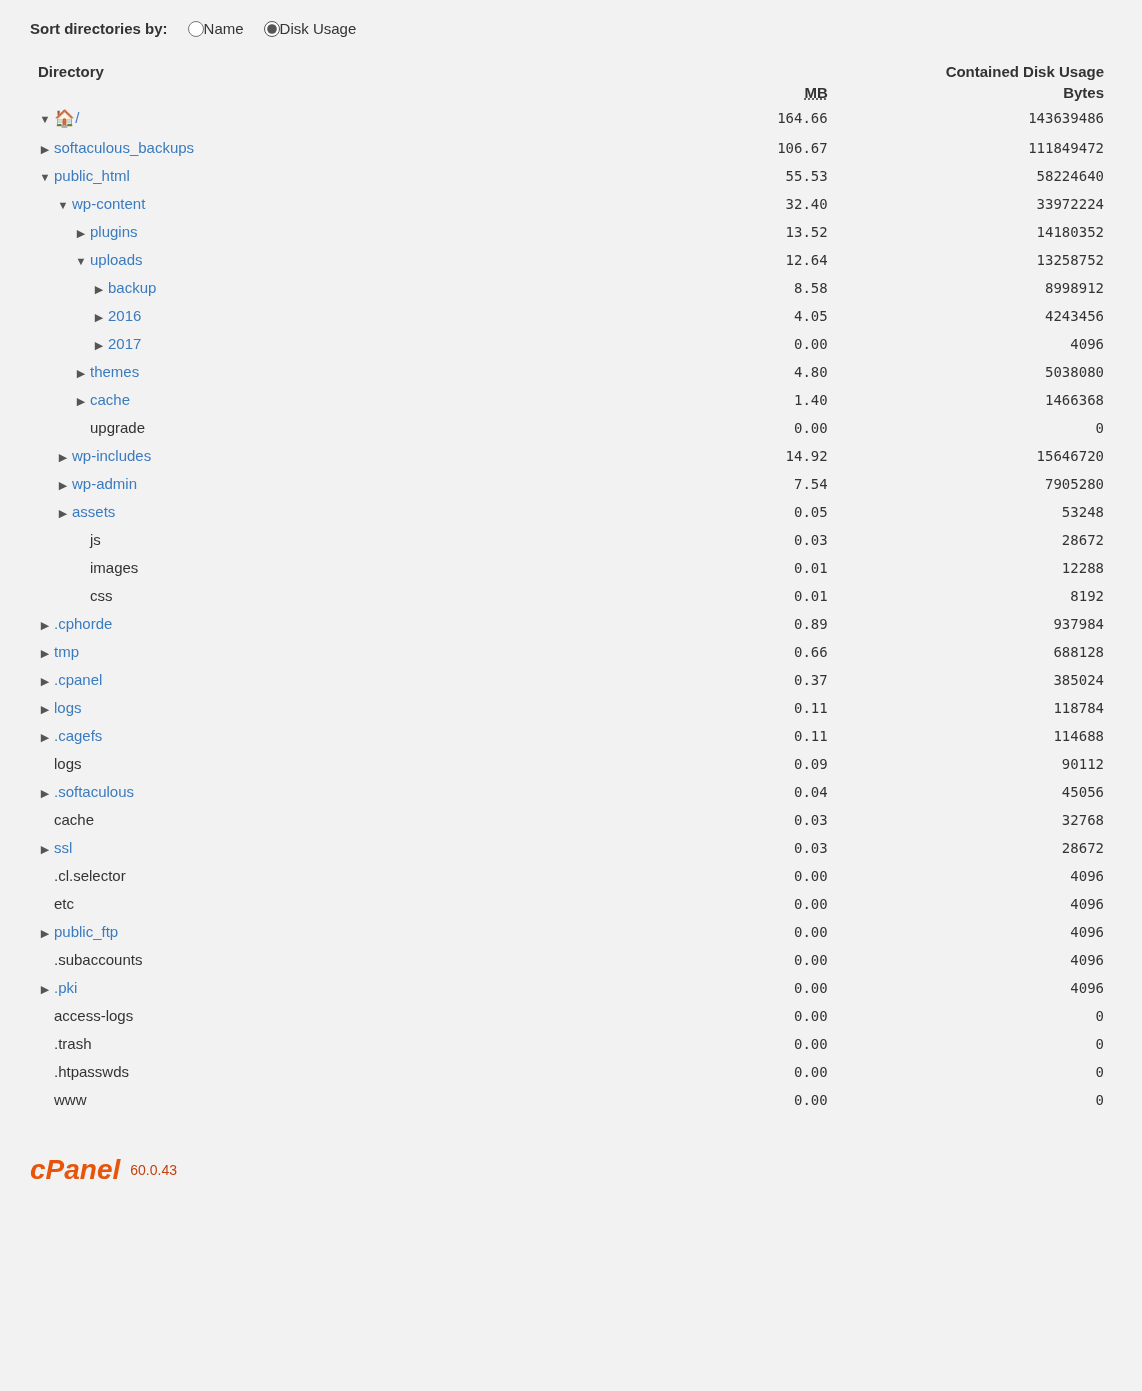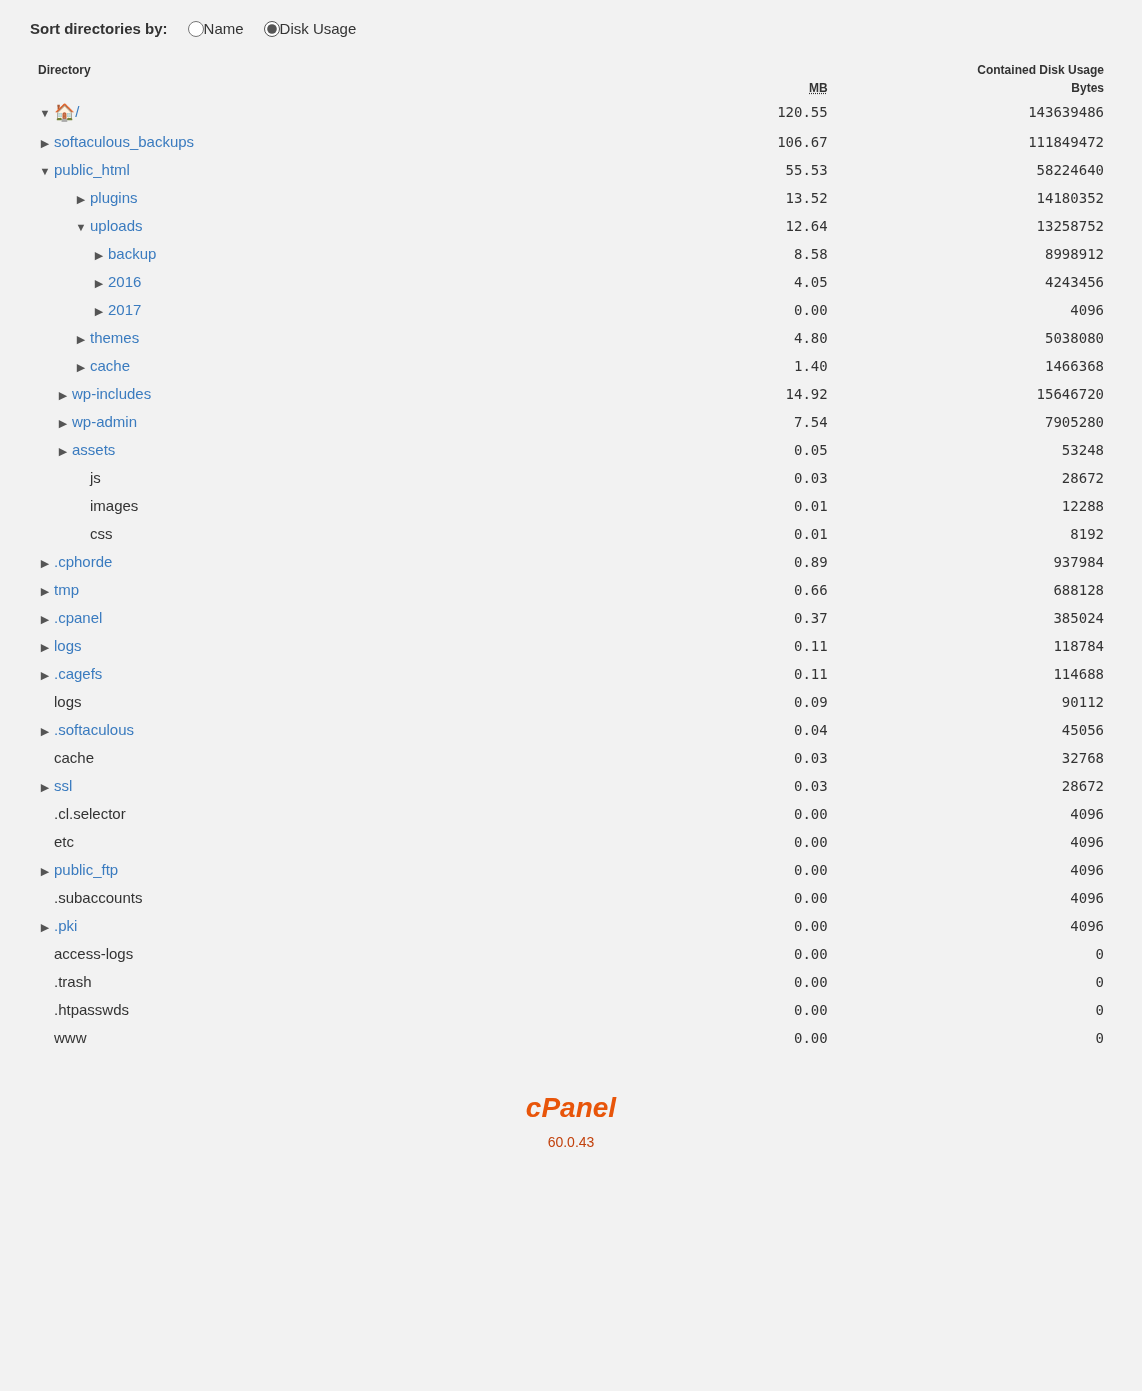--- a/index.html
+++ b/index.html
@@ -32,21 +32,21 @@
       accent-color: #555;
     }
     .disk-table {
       width: 100%;
       border-collapse: collapse;
     }
     .disk-table th {
       font-weight: bold;
       text-align: left;
       padding: 2px 8px;
-      font-size: 12px;
+      font-size: 15px;
     }
     .disk-table th.num {
       text-align: right;
       margin-top: 44px;
     }
     .disk-table td {
       padding: 2px 8px;
       font-size: 15px;
       line-height: 1.6;
     }
@@ -84,21 +84,20 @@
       color: #3a7bbf;
       font-size: 17px;
       vertical-align: middle;
     }
 
     .cpanel-footer {
       display: flex;
       align-items: center;
       gap: 10px;
       margin-top: 40px;
-      flex-direction: column;
     }
     .cpanel-logo {
       font-size: 28px;
       font-weight: 900;
       font-style: italic;
       color: #e8550a;
       font-family: Arial Black, sans-serif;
     }
     .cpanel-logo span {
       color: #e8550a;
@@ -139,34 +138,39 @@
         <span class="mb-header">MB</span>
       </th>
       <th class="col-bytes num">
         <span>Bytes</span>
       </th>
     </tr>
   </thead>
   <tbody id="table-body">
   <tr>
         <td class="col-dir"><span style="display:inline-block;width:0px"></span><span class="expand-btn">▼</span><span class="home-icon">🏠</span><a href="#" class="dir-link">/</a></td>
-        <td class="num">120.55</td>
+        <td class="num">164.66</td>
         <td class="num">143639486</td>
       </tr>
       <tr>
         <td class="col-dir"><span style="display:inline-block;width:0px"></span><span class="expand-btn">▶</span><a href="#" class="dir-link">softaculous_backups</a></td>
         <td class="num">106.67</td>
         <td class="num">111849472</td>
       </tr>
       <tr>
         <td class="col-dir"><span style="display:inline-block;width:0px"></span><span class="expand-btn">▼</span><a href="#" class="dir-link">public_html</a></td>
         <td class="num">55.53</td>
         <td class="num">58224640</td>
       </tr>
       <tr>
+        <td class="col-dir"><span style="display:inline-block;width:18px"></span><span class="expand-btn">▼</span><a href="#" class="dir-link">wp-content</a></td>
+        <td class="num">32.40</td>
+        <td class="num">33972224</td>
+      </tr>
+      <tr>
         <td class="col-dir"><span style="display:inline-block;width:36px"></span><span class="expand-btn">▶</span><a href="#" class="dir-link">plugins</a></td>
         <td class="num">13.52</td>
         <td class="num">14180352</td>
       </tr>
       <tr>
         <td class="col-dir"><span style="display:inline-block;width:36px"></span><span class="expand-btn">▼</span><a href="#" class="dir-link">uploads</a></td>
         <td class="num">12.64</td>
         <td class="num">13258752</td>
       </tr>
       <tr>
@@ -186,20 +190,25 @@
       </tr>
       <tr>
         <td class="col-dir"><span style="display:inline-block;width:36px"></span><span class="expand-btn">▶</span><a href="#" class="dir-link">themes</a></td>
         <td class="num">4.80</td>
         <td class="num">5038080</td>
       </tr>
       <tr>
         <td class="col-dir"><span style="display:inline-block;width:36px"></span><span class="expand-btn">▶</span><a href="#" class="dir-link">cache</a></td>
         <td class="num">1.40</td>
         <td class="num">1466368</td>
+      </tr>
+      <tr>
+        <td class="col-dir"><span style="display:inline-block;width:36px"></span><span class="expand-btn"></span><span>upgrade</span></td>
+        <td class="num">0.00</td>
+        <td class="num">0</td>
       </tr>
       <tr>
         <td class="col-dir"><span style="display:inline-block;width:18px"></span><span class="expand-btn">▶</span><a href="#" class="dir-link">wp-includes</a></td>
         <td class="num">14.92</td>
         <td class="num">15646720</td>
       </tr>
       <tr>
         <td class="col-dir"><span style="display:inline-block;width:18px"></span><span class="expand-btn">▶</span><a href="#" class="dir-link">wp-admin</a></td>
         <td class="num">7.54</td>
         <td class="num">7905280</td>

